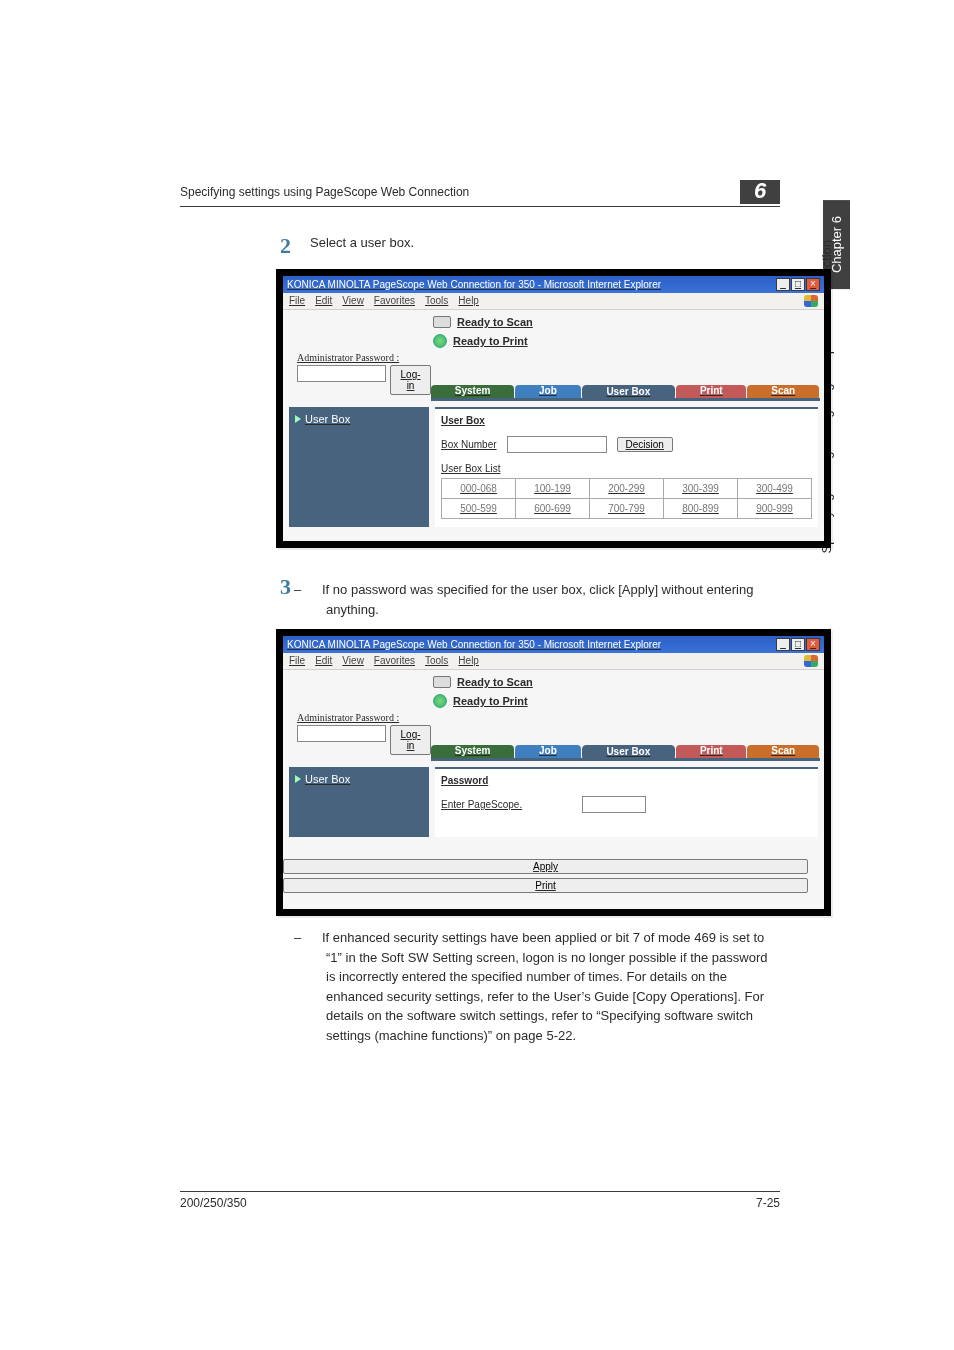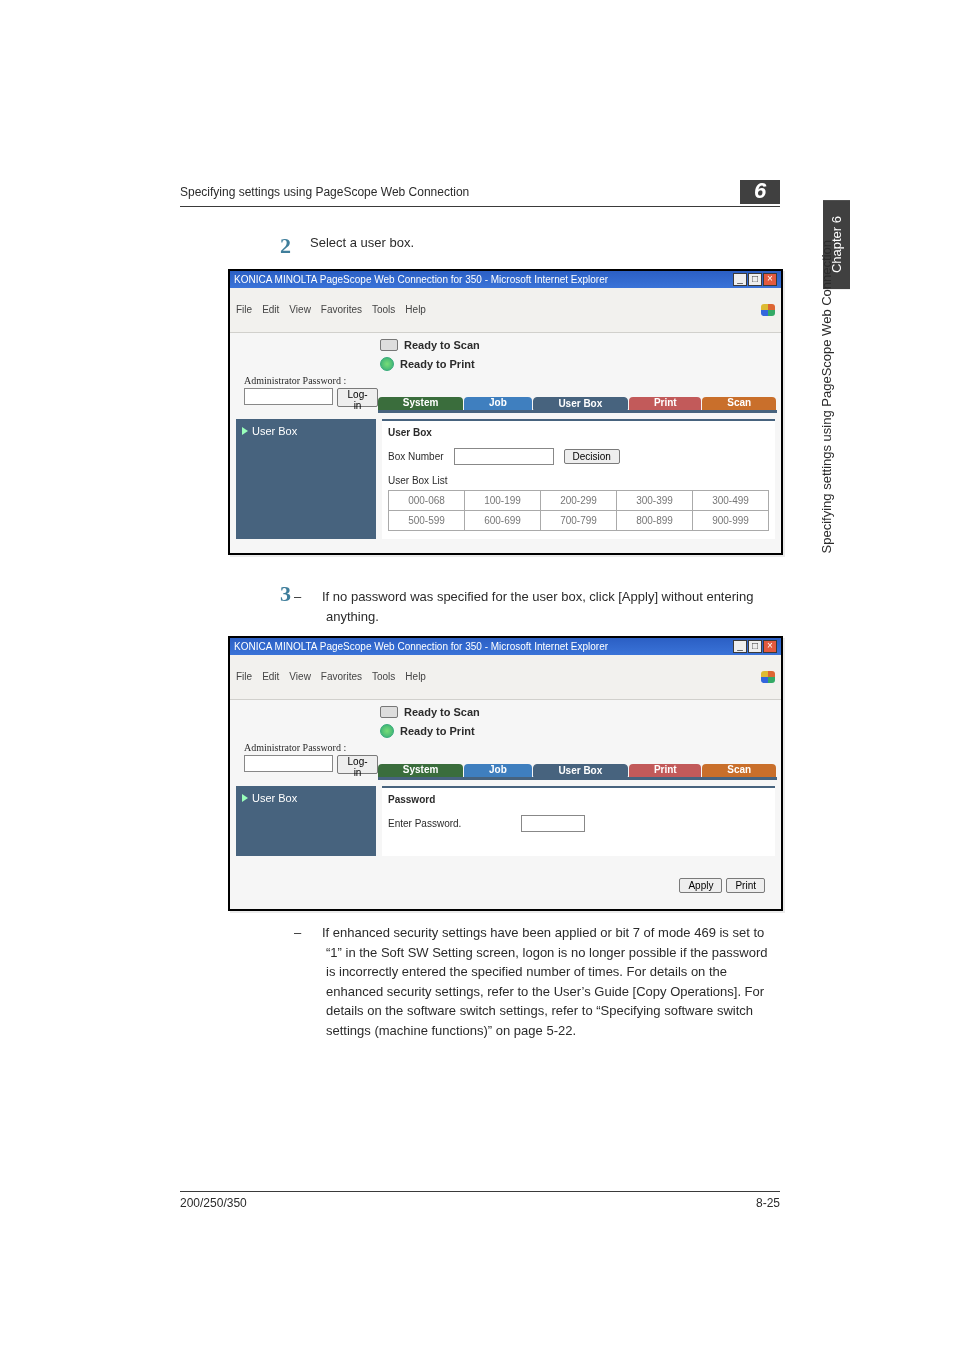--- a/index.html
+++ b/index.html
@@ -51,55 +51,56 @@
     color: #3f7e9b;
     font-family: Georgia, serif;
     width: 16px;
     flex: 0 0 auto;
   }
   .step-body { flex: 1; line-height: 1.5; }
   .sub { margin-top: 6px; padding-left: 16px; text-indent: -16px; }
   .sub .dash { display:inline-block; width:12px; text-align:left; }
   .screenshot {
     margin-top: 10px;
-    margin-left: 48px;
-    border: 2px solid #000000;
+    margin-left: 96px;
+    border: 7px solid #000000;
     background: #f6f6f6;
     width: 555px;
     position: relative;
     box-shadow: 2px 2px 0 rgba(0,0,0,0.08);
     font-size: 10px;
+    text-decoration: underline;
   }
   .titlebar {
     background: linear-gradient(#2b5fc4,#3a73d8);
     color: #fff;
     display:flex; justify-content: space-between; align-items: center;
     padding: 2px 4px;
     font-size: 10px;
   }
   .titlebar .wbtns { display:flex; gap:1px; }
   .wbtn { width:14px; height:13px; background:#eee; border:1px solid #3a3a3a; color:#333; font-size:10px; text-align:center; line-height:10px; }
   .wbtn.close { background:#e35a3e; color:#fff; }
   .menubar {
     background:#f2f1ee; border-bottom:1px solid #d1d0cc;
-    display:flex; gap:10px; padding:16px 6px; font-size:10px; color:#444;
+    display:flex; gap:10px; padding:2px 6px; font-size:10px; color:#444;
     justify-content: space-between;
   }
   .menubar .mitems { display:flex; gap:10px; }
   .menubar .flag { width:14px; height:12px; display:inline-block; background:conic-gradient(#d63 0 25%,#3a6 0 50%,#36d 0 75%,#db3 0); border-radius:3px; }
   .statuswrap {
     display:flex; gap:8px; align-items:center; padding:6px 10px 2px 10px; margin-left:140px;
   }
   .statuswrap div { display:flex; gap:6px; align-items:center; font-weight:bold; font-size:11px;}
   .piconA { width:18px; height:12px; border:1px solid #777; border-radius:2px; display:inline-block; background:#ddd; }
   .piconB { width:14px; height:14px; border:1px solid #3a7; border-radius:50%; display:inline-block; background:radial-gradient(#7d7,#3a7); }
   .adminlabel { font-size:10px; padding:2px 0 0 14px; font-family:'Times New Roman',serif;}
   .loginrow { padding: 2px 0 6px 14px; display:flex; gap:4px; }
   .pwfield { width:92px; height:17px; border:1px solid #888; background:#fff; }
-  .loginbtn { height:19px; border:1px solid #7a7a7a; background:#eee; padding:0 6px; font-size:10px; border-radius:2px; }
+  .loginbtn { height:30px; border:1px solid #7a7a7a; background:#eee; padding:0 6px; font-size:10px; border-radius:2px; }
   .tabrow {
     display:flex; border-bottom:3px solid #47637e; margin: 0 4px 0 148px;
   }
   .tab {
     flex: 1 1 auto; text-align:center; color:#fff; font-size:10px;
     padding: 0 0; margin-right:1px; font-weight:bold; border-radius:4px 4px 0 0;
   }
   .tab.sys  { background:#3a6d3c; }
   .tab.job  { background:#3f7fbf; }
   .tab.ubox { background:#47637e; border:1px solid #47637e;}
@@ -118,21 +119,21 @@
   .txtin { width:100px; height:17px; border:1px solid #888; }
   .dbtn { border:1px solid #7a7a7a; background:#eee; padding:1px 8px; font-size:10px; border-radius:2px; }
   .ranges {
     border-collapse: collapse; width:100%;
     margin-top:4px;
   }
   .ranges td {
     border:1px solid #aaa; text-align:center; padding:4px 0; font-size:10px;
     color:#777; width:20%;
   }
-  .footerbtns { display:flex; justify-content:flex-end; gap:4px; padding: 8px 16px 16px 0; }
+  .footerbtns { display:flex; justify-content:flex-end; gap:4px; padding: 8px 16px 16px 0; flex-direction: column; }
 
   .sidevert {
     position: absolute;
     right: 120px;
     top: 240px;
     writing-mode: vertical-rl;
     transform: rotate(180deg);
     font-size: 13px;
     display:flex; align-items:center; gap:20px;
   }
@@ -317,21 +318,21 @@
     <div class="sslayout">
       <div class="ssleft" style="min-height:70px;">
         <div class="lnk">
           <span class="tri"></span>
           <span>User Box</span>
         </div>
       </div>
       <div class="ssright">
         <div class="sectitle">Password</div>
         <div class="fldrow">
-          <span>Enter Password.</span>
+          <span>Enter PageScope.</span>
           <span style="width:40px;"></span>
           <span class="txtin" style="width:64px;"></span>
         </div>
       </div>
     </div>
     <div class="footerbtns">
       <button class="dbtn">Apply</button>
       <button class="dbtn">Print</button>
     </div>
   </div>
@@ -340,14 +341,14 @@
     <div class="step-num" style="visibility:hidden;">.</div>
     <div class="step-body">
       <div class="sub"><span class="dash">–</span><span>If enhanced security settings have been applied or bit 7 of mode 469 is set to “1” in the Soft SW Setting screen, logon is no longer possible if the password is incorrectly entered the specified number of times. For details on the enhanced security settings, refer to the User’s Guide [Copy Operations]. For details on the software switch settings, refer to “Specifying software switch settings (machine functions)” on page 5-22.</span></div>
     </div>
   </div>
 
 </div>
 
 <div class="footer">
   <span>200/250/350</span>
-  <span>8-25</span>
+  <span>7-25</span>
 </div>
 
 </body></html>

